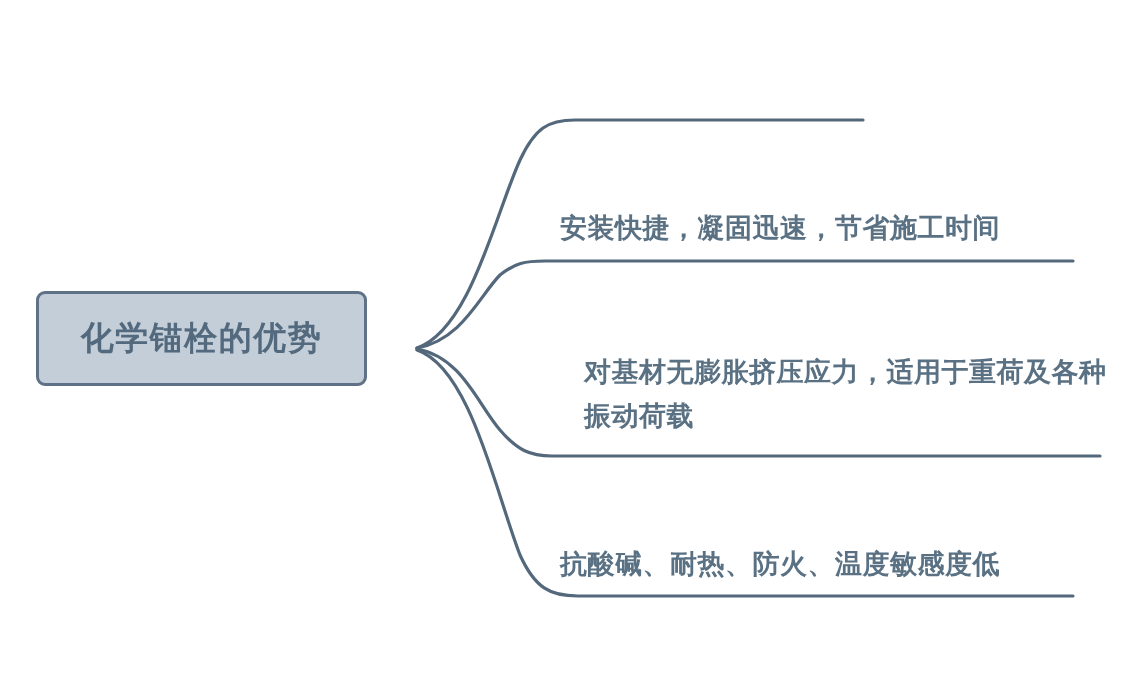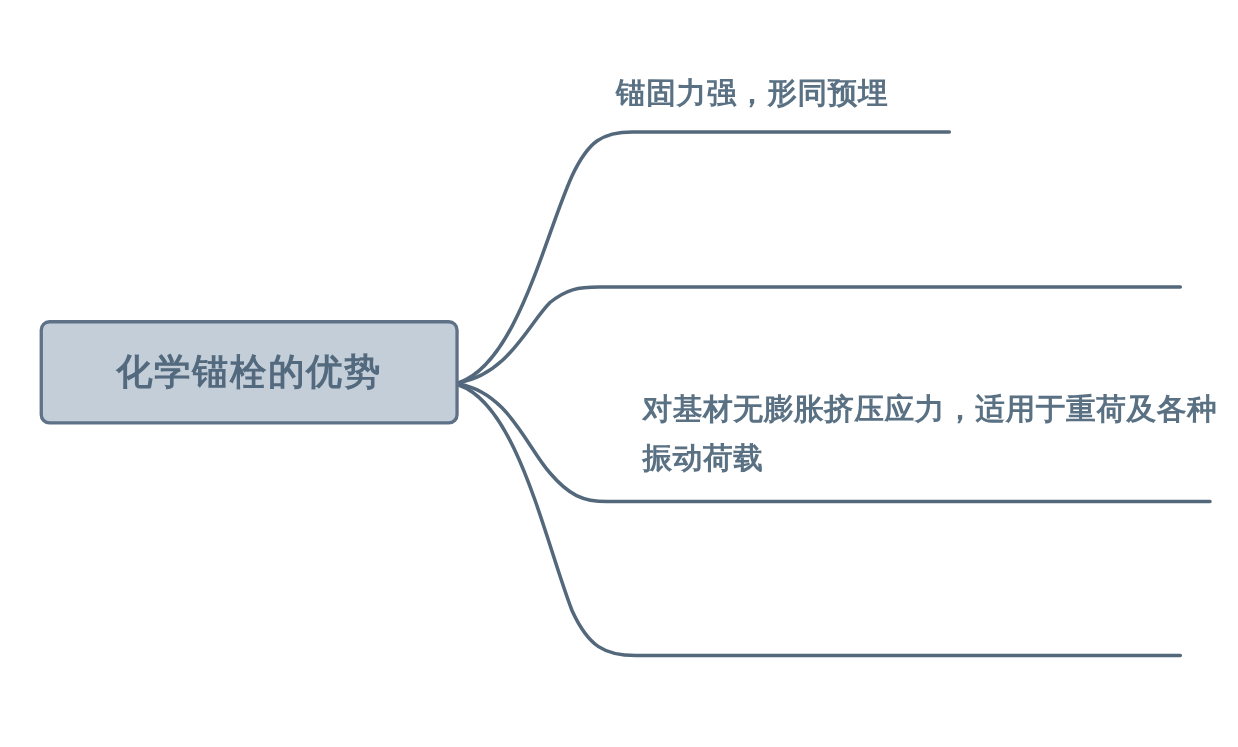--- a/index.html
+++ b/index.html
@@ -23,21 +23,21 @@
     left: 0;
     top: 0;
     width: 1125px;
     height: 679px;
     pointer-events: none;
   }
   .root-node {
     position: absolute;
     left: 36px;
     top: 291px;
-    width: 381px;
+    width: 331px;
     height: 95px;
     box-sizing: border-box;
     background: #c3ced9;
     border: 3px solid #5e7186;
     border-radius: 9px;
     display: flex;
     align-items: center;
     justify-content: center;
   }
   .root-label {
@@ -72,23 +72,26 @@
       <path d="M 417,348 C 462,340 480,295 500,275 C 515,263 525,261 545,261 L 1073,261"></path>
       <path d="M 417,349 C 462,357 478,405 500,430 C 517,450 530,456 552,456 L 1100,456"></path>
       <path d="M 417,350 C 470,368 495,490 520,555 C 535,588 550,596 578,596 L 1073,596"></path>
     </g>
   </svg>
 
   <div class="root-node">
     <span class="root-label">化学锚栓的优势</span>
   </div>
 
-  <div class="branch-label branch-1">
-    <span>锚固力强，形同预埋</span>
+
+  <div class="branch-label branch-2">
+    <span>安装快捷，凝固迅速，节省施工时间</span>
   </div>
-
 
   <div class="branch-label branch-3">
     <span>对基材无膨胀挤压应力，适用于重荷及各种振动荷载</span>
   </div>
 
+  <div class="branch-label branch-4">
+    <span>抗酸碱、耐热、防火、温度敏感度低</span>
+  </div>
 
 </div>
 
 </body></html>

